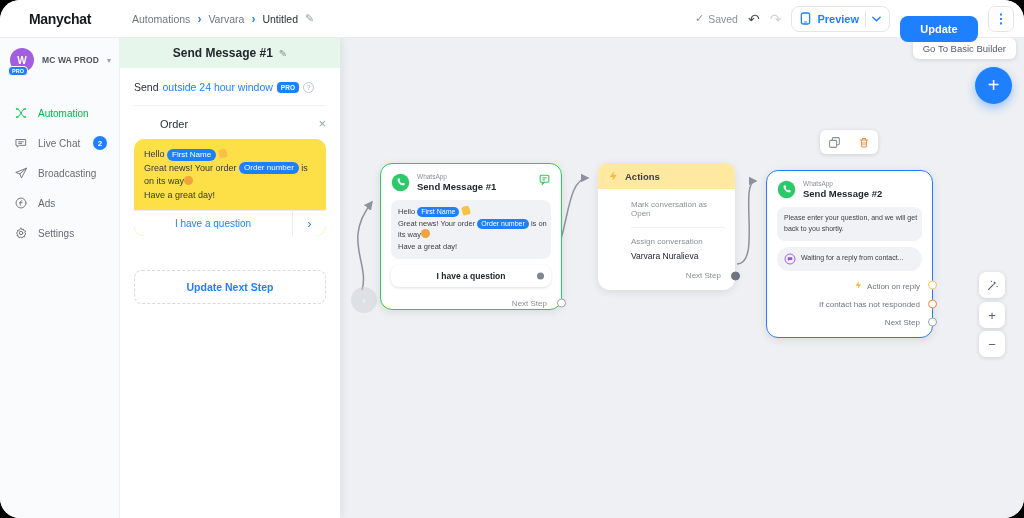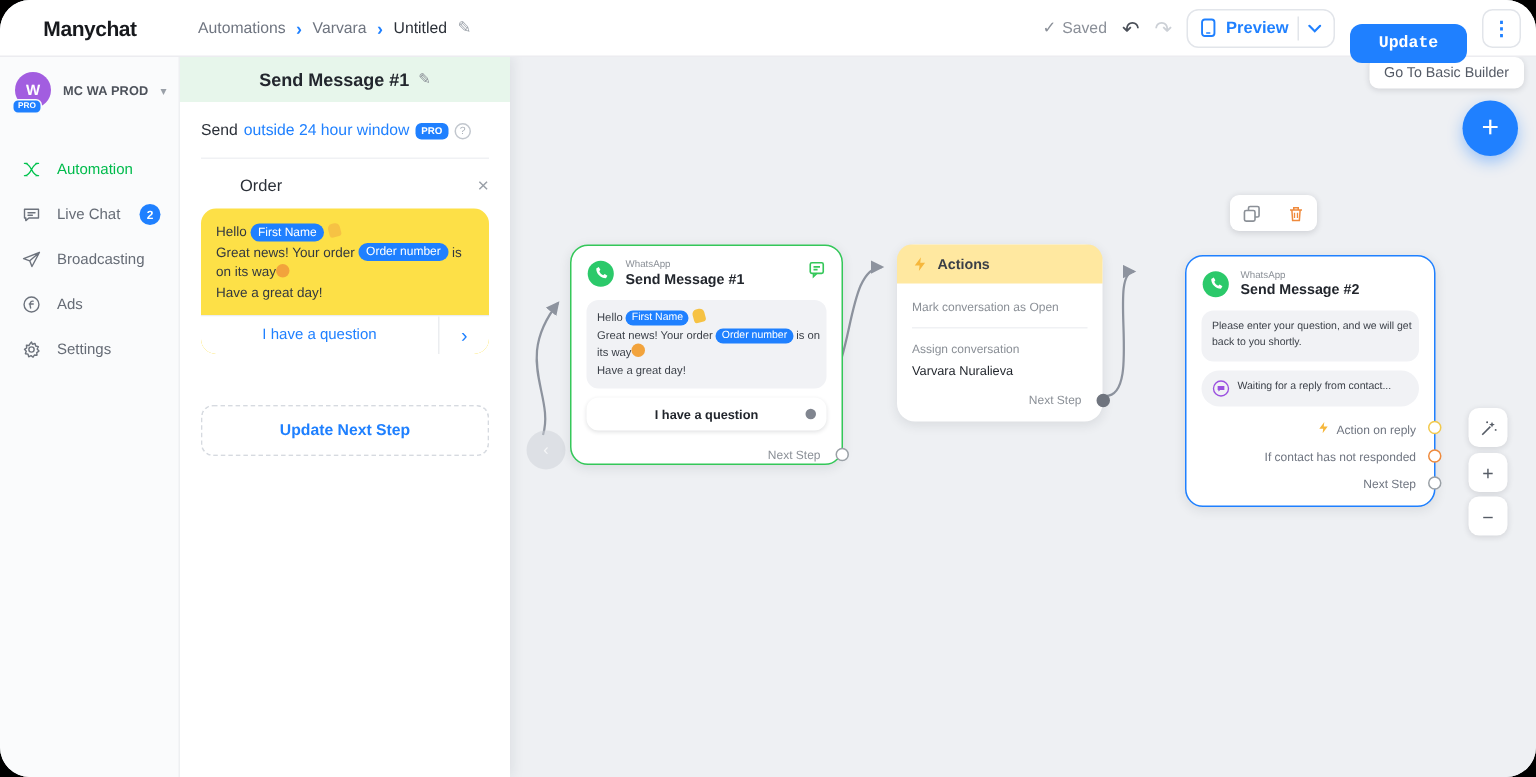--- a/index.html
+++ b/index.html
@@ -18,21 +18,21 @@
   .top-right { margin-left:auto; display:flex; align-items:center; gap:10px; padding-right:10px; }
   .saved { color:#8a8f98; font-size:10.5px; display:flex; align-items:center; gap:4px; }
   .saved .check { font-size:11px; }
   .undo { color:#4a4f58; font-size:14px; cursor:pointer; }
   .redo { color:#ccd0d6; font-size:14px; cursor:pointer; }
   .preview-btn { display:flex; align-items:center; gap:6px; height:26px; padding:0 8px;
                  border:1px solid #e2e5ea; border-radius:8px; background:#fff; color:#1f80ff;
                  font-size:11px; font-weight:700; cursor:pointer; }
   .preview-btn .pdiv { width:1px; height:16px; background:#e2e5ea; }
   .update-btn { height:26px; min-width:78px; padding:0 10px; background:#1f80ff; color:#fff; border:none;
-                border-radius:8px; font-size:11px; font-weight:700; cursor:pointer; font-family:Liberation Mono, monospace;margin-top:20px; }
+                border-radius:8px; font-size:11px; font-weight:700; cursor:pointer; font-family:Liberation Sans, sans-serif;margin-top:20px; }
   .kebab { width:26px; height:26px; border:1px solid #e2e5ea; border-radius:7px; background:#fff;
            color:#1f80ff; font-size:13px; font-weight:700; display:flex; align-items:center; justify-content:center; cursor:pointer; }
 
   
   .sidebar { position:absolute; left:0; top:38px; bottom:0; width:120px; background:#fafbfc;
              border-right:1px solid #eef0f2; z-index:40; }
   .account { display:flex; align-items:center; gap:8px; padding:10px 8px 12px 10px; cursor:pointer; }
   .avatar { position:relative; width:24px; height:24px; flex:0 0 24px; border-radius:50%; background:#a25de0;
             color:#fff; font-size:10px; font-weight:700; display:flex; align-items:center; justify-content:center; }
   .avatar .pro { position:absolute; left:-2px; bottom:-4px; background:#1f80ff; color:#fff; font-size:5.5px;
@@ -116,26 +116,26 @@
   .port.filled { background:#6f747e; border-color:#6f747e; }
   .port.yellow { border-color:#f2c94c; }
   .port.orange { border-color:#ef8a3c; }
 
   .node1 { left:40px; top:125px; width:182px; height:147px; border:1.5px solid #34c759; }
   .node1 .node-foot { margin-top:12px; }
 
   .actions-node { left:258px; top:125px; width:137px; }
   .actions-head { background:#ffe8a0; border-radius:10px 10px 0 0; display:flex; align-items:center; gap:6px;
                   padding:7px 10px; font-size:9.5px; font-weight:700; color:#3a3f47; }
-  .actions-body { padding:8px 10px 10px; }
+  .actions-body { padding:8px 10px 10px;margin-left:23px; }
   .actions-line { font-size:8px; color:#8b9097; padding:3px 0; }
   .actions-div { height:1px; background:#f0f1f4; margin:6px 0; }
   .actions-value { font-size:8.5px; color:#22262d; margin-top:2px; }
 
-  .node3 { left:450px; top:132px; width:167px; border:1.5px solid #1f80ff; padding-bottom:10px; }
+  .node3 { left:426px; top:132px; width:167px; border:1.5px solid #1f80ff; padding-bottom:10px; }
   .node3 .node-bubble.round { border-radius:14px; display:flex; align-items:center; gap:5px; }
   .node3 .nb-line.tiny { font-size:7px; }
   .cond-row { position:relative; text-align:right; font-size:8px; color:#6f7580; padding:0 12px 0 0; margin-top:9px; }
   .cond-row .bolt { vertical-align:-1px; margin-right:2px; }
 
   .node-tools { position:absolute; left:480px; top:92px; width:58px; height:24px; background:#fff; border-radius:6px;
                 box-shadow:0 1px 4px rgba(25,30,40,0.15); display:flex; align-items:center; justify-content:space-around; }
   .node-tools svg { cursor:pointer; }
 </style>
 </head>

